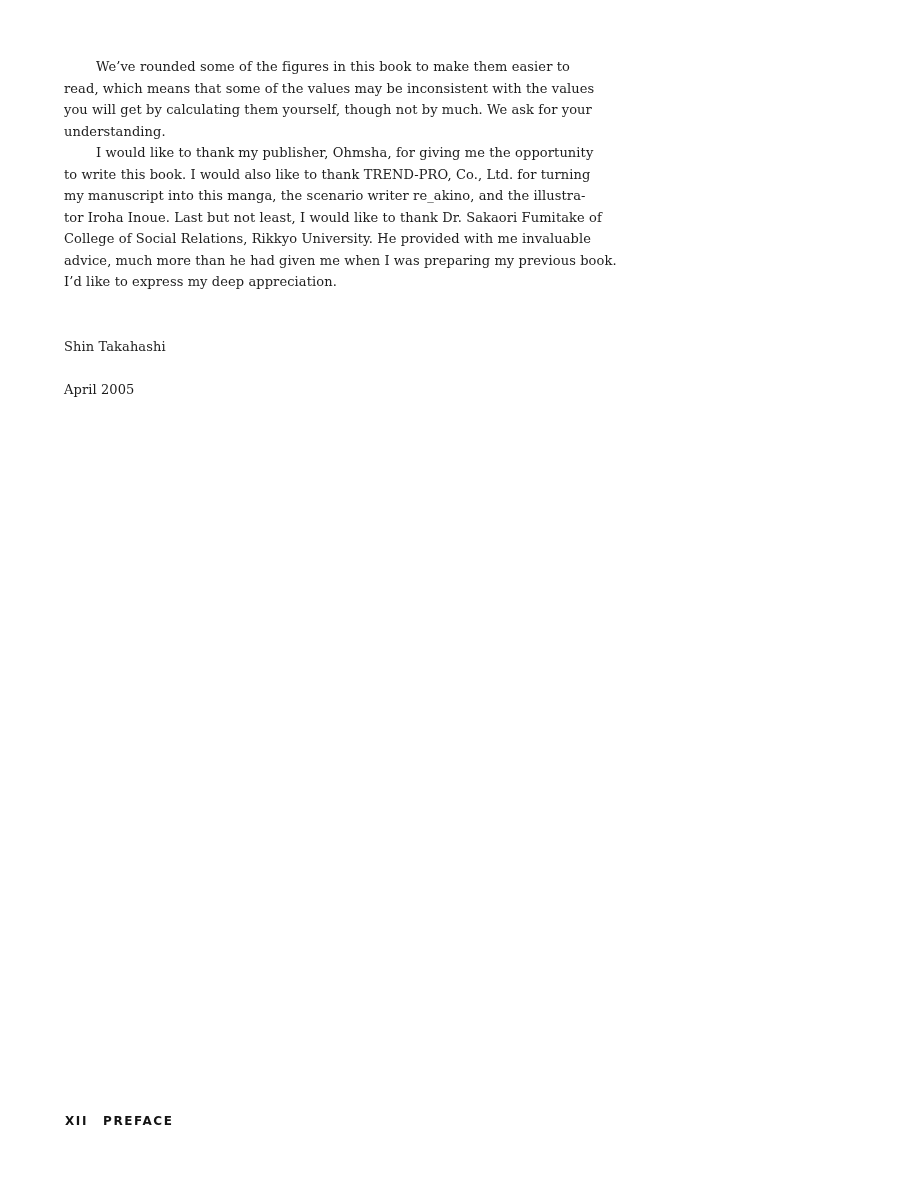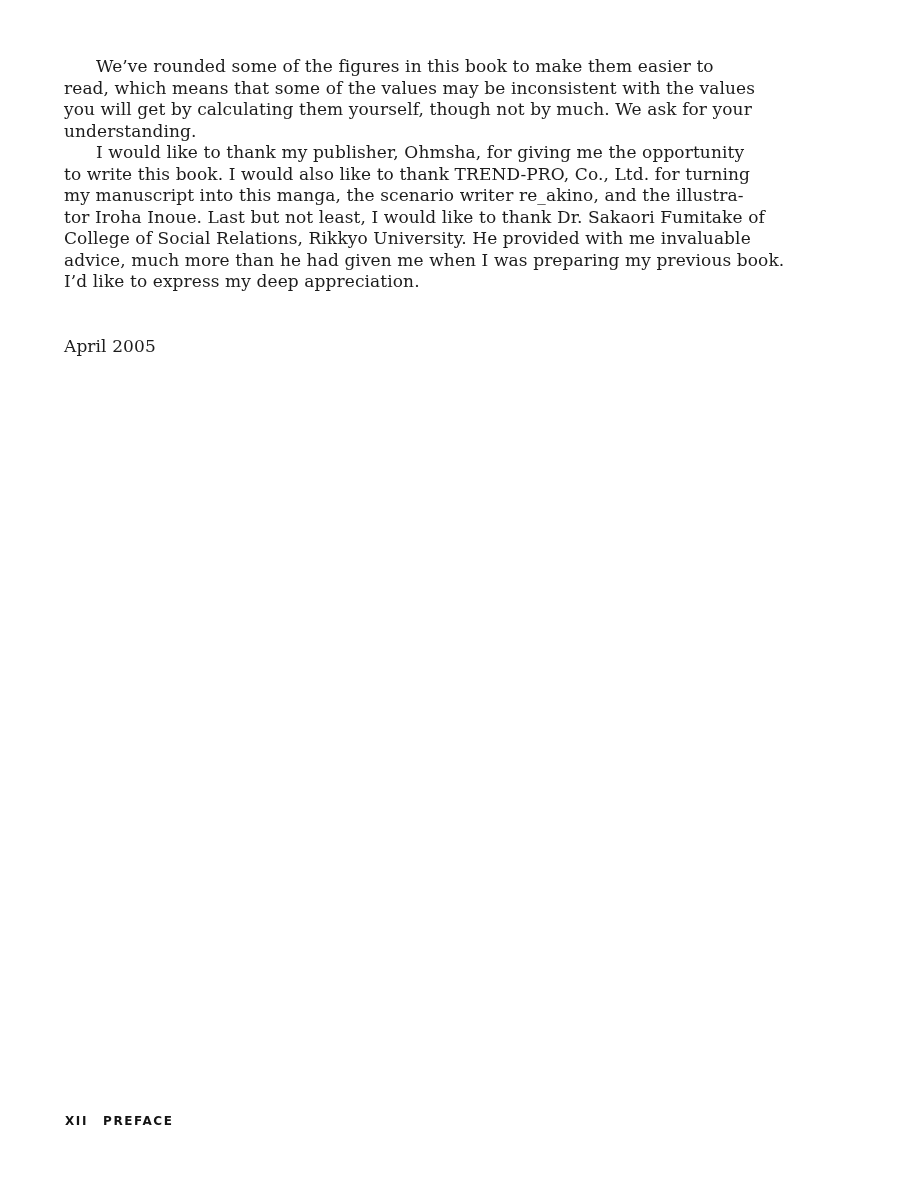--- a/index.html
+++ b/index.html
@@ -13,21 +13,21 @@
     background: #ffffff;
     overflow: hidden;
     font-family: "DejaVu Serif", "Liberation Serif", serif;
     color: #1c1c1c;
   }
   .text-block {
     position: absolute;
     left: 64px;
     top: 56px;
     width: 782px;
-    font-size: 17px;
+    font-size: 13px;
     line-height: 21.5px;
     letter-spacing: 0.1px;
   }
   .para {
     white-space: pre-line;   
     text-indent: 32px;       
   }
   .signature {
     margin-top: 21.5px;
     white-space: pre-line;
@@ -62,20 +62,21 @@
 
     <p class="para">I would like to thank my publisher, Ohmsha, for giving me the opportunity
 to write this book. I would also like to thank TREND-PRO, Co., Ltd. for turning
 my manuscript into this manga, the scenario writer re_akino, and the illustra-
 tor Iroha Inoue. Last but not least, I would like to thank Dr. Sakaori Fumitake of
 College of Social Relations, Rikkyo University. He provided with me invaluable
 advice, much more than he had given me when I was preparing my previous book.
 I’d like to express my deep appreciation.</p>
 
     <div class="signature">
+      <div>Shin Takahashi</div>
       <div>April 2005</div>
     </div>
 
   </div>
 
   <div class="footer">
     <span class="page-num">XII</span><span class="section">PREFACE</span>
   </div>
 
 </div>

